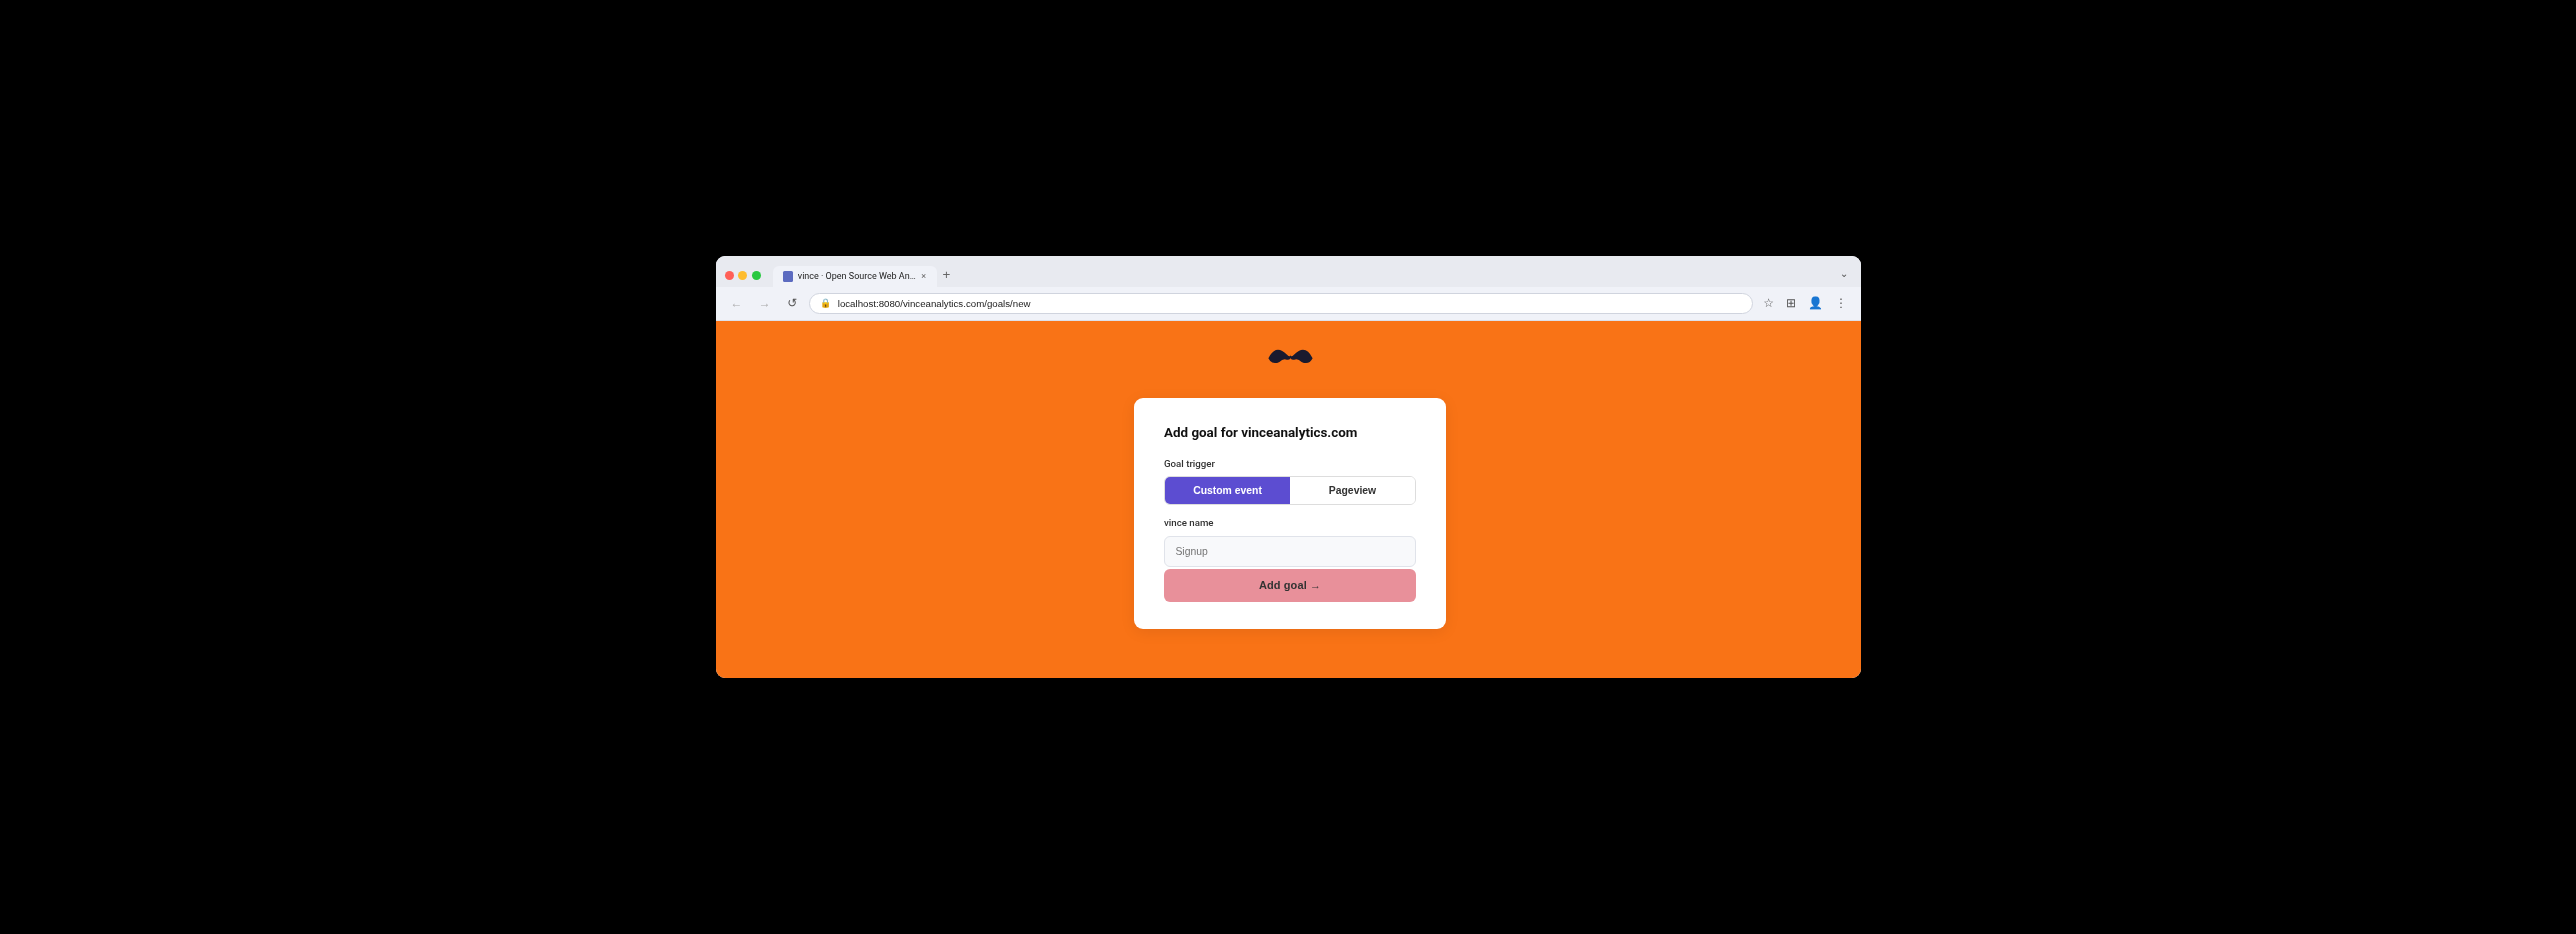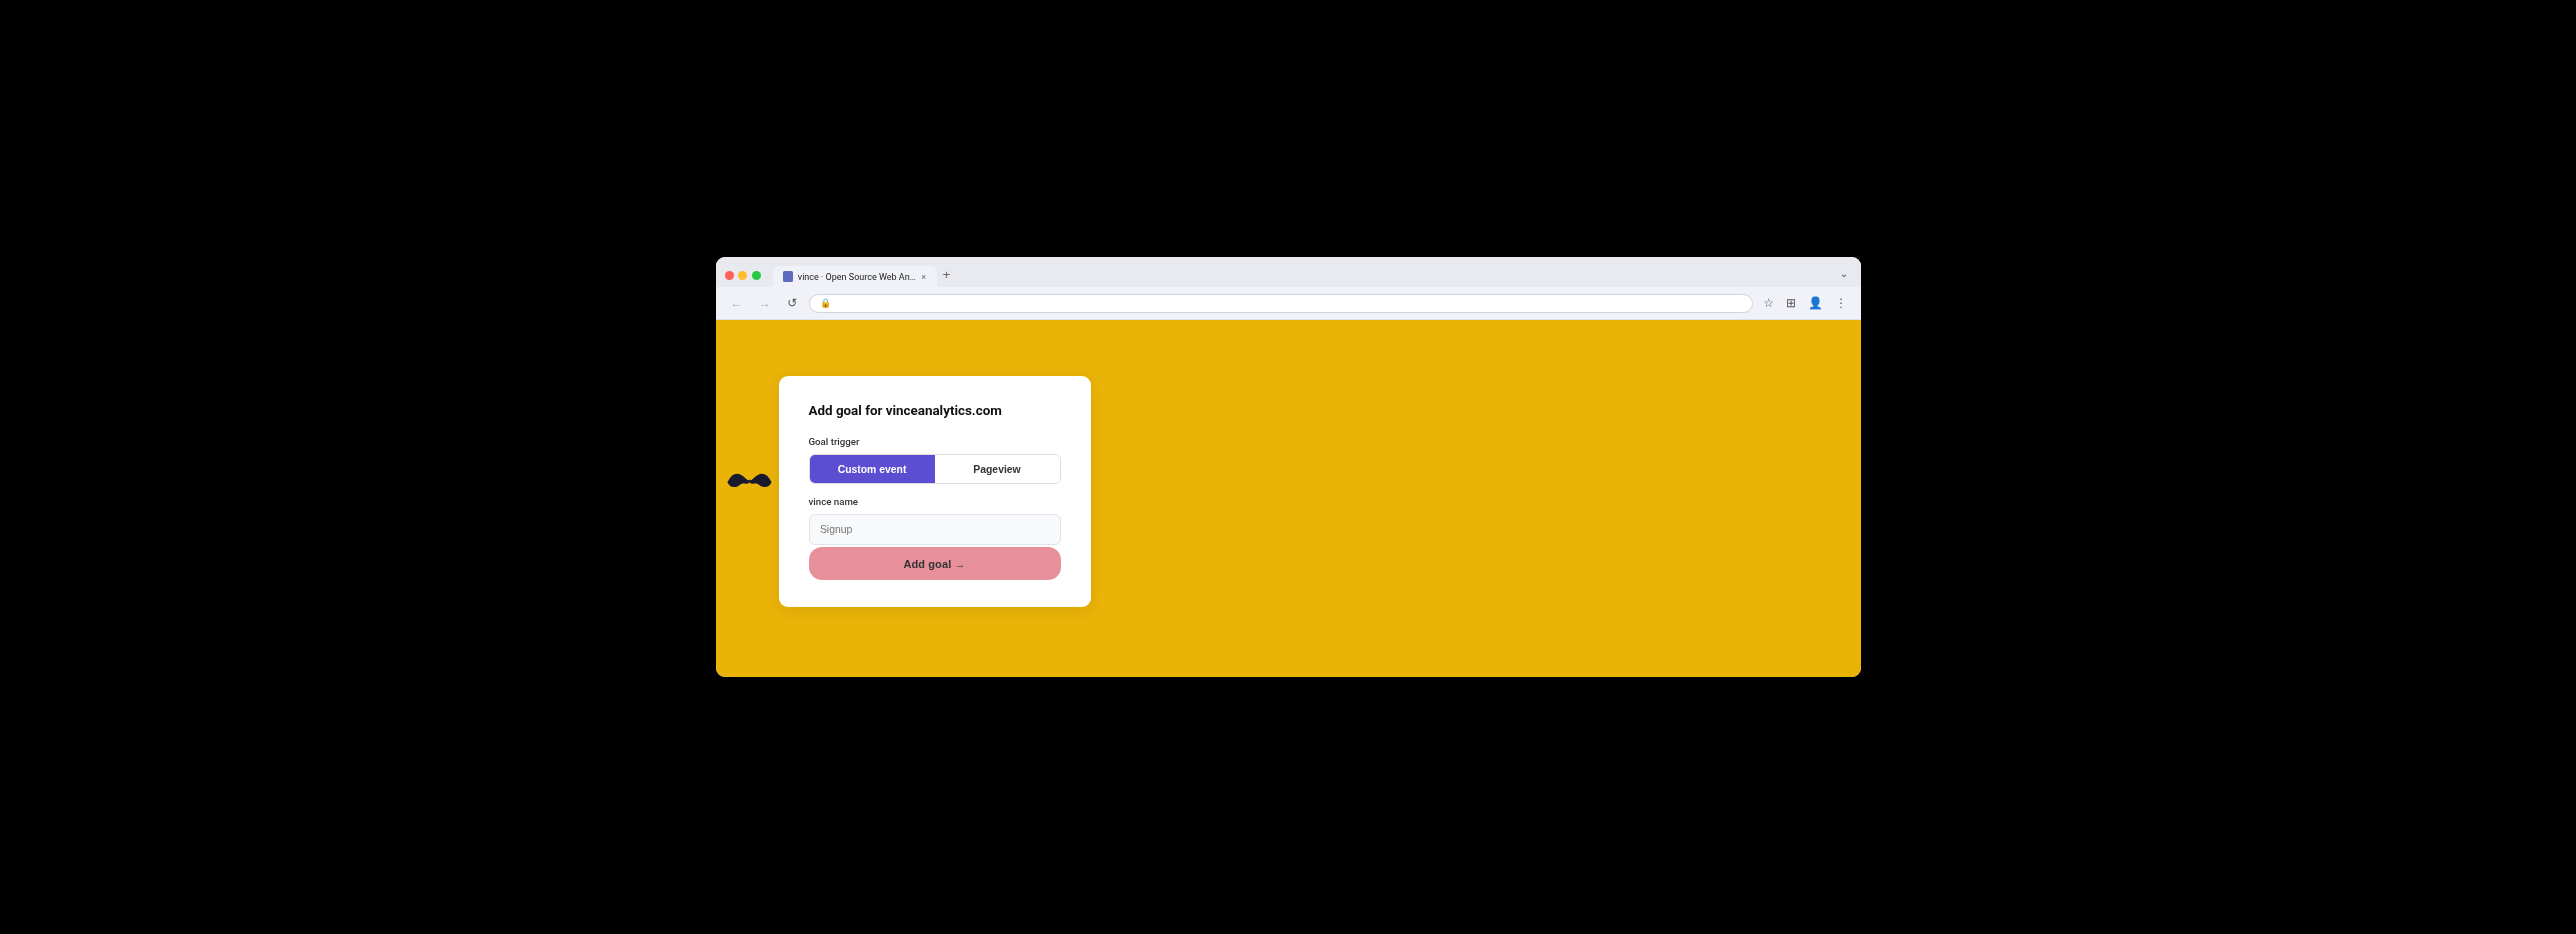--- a/index.html
+++ b/index.html
@@ -173,24 +173,24 @@
 
     .nav-action-icon {
       color: #555;
       font-size: 12px;
       cursor: pointer;
       padding: 3px;
     }
 
     
     .page-content {
-      background: #eab308;
+      background: #f97316;
       min-height: 357px;
       display: flex;
-      flex-direction: row;
+      flex-direction: column;
       align-items: center;
       padding: 15px 0 30px 4px;
       position: relative;
     }
 
     .logo-area {
       margin-bottom: 22px;
     }
 
     .logo-svg {
@@ -262,21 +262,21 @@
       outline: none;
       margin-bottom: 2px;
     }
 
     .submit-btn {
       width: 100%;
       padding: 10.4px;
       background: #e8909a;
       color: #333;
       border: none;
-      border-radius: 13px;
+      border-radius: 6px;
       font-size: 11px;
       font-weight: 600;
       cursor: pointer;
       letter-spacing: 0.01em;
     }
   </style>
 </head>
 <body>
 
 <div class="browser-window">
@@ -302,20 +302,21 @@
     </div>
   </div>
 
   <div class="nav-bar">
     <button class="nav-btn disabled">←</button>
     <button class="nav-btn disabled">→</button>
     <button class="nav-btn">↺</button>
 
     <div class="address-bar">
       <span class="address-lock">🔒</span>
+      <input class="address-input" type="text" value="localhost:8080/vinceanalytics.com/goals/new" style="">
     </div>
 
     <div class="nav-actions">
       <span class="nav-action-icon">☆</span>
       <span class="nav-action-icon">⊞</span>
       <span class="nav-action-icon">👤</span>
       <span class="nav-action-icon">⋮</span>
     </div>
   </div>
 

